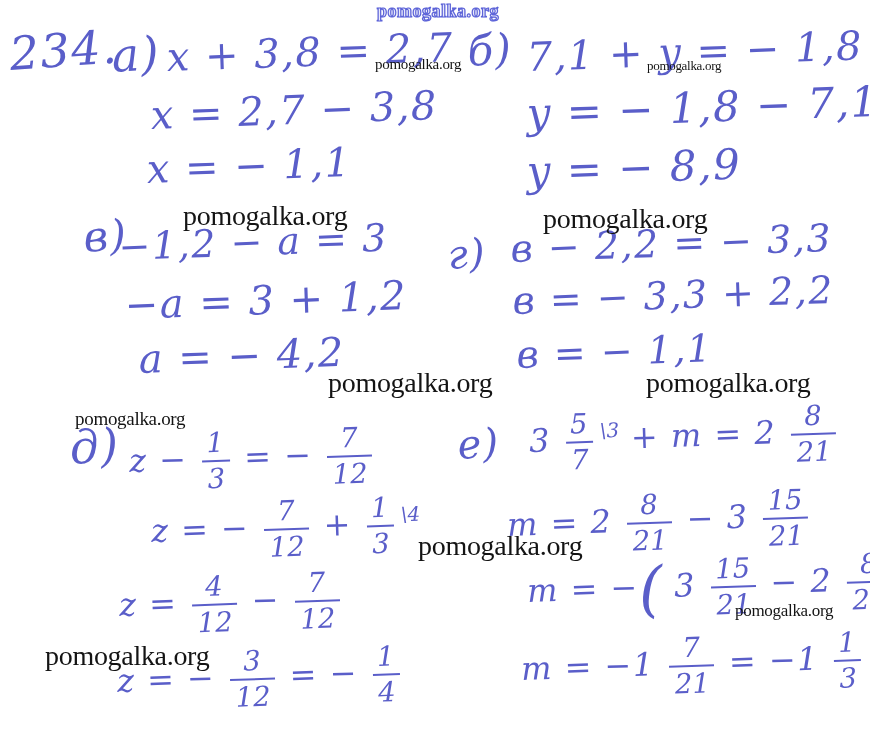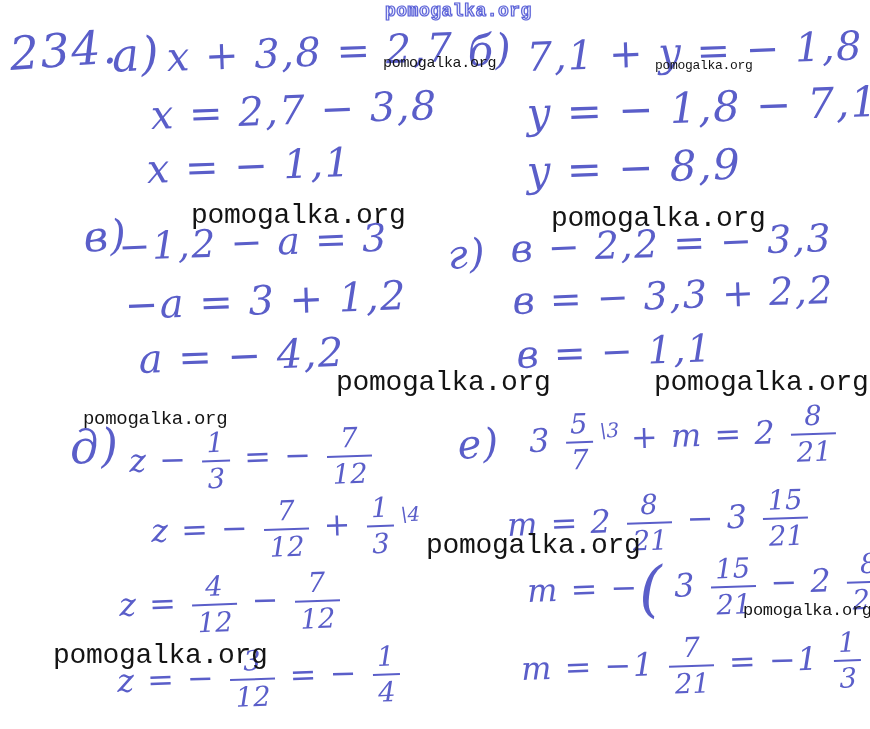--- a/index.html
+++ b/index.html
@@ -1,22 +1,22 @@
 <!DOCTYPE html>
 <html><head>
 <meta charset="utf-8">
 <style>
   html,body{margin:0;padding:0;background:#fff;}
   #page{
     position:relative;width:870px;height:729px;background:#ffffff;overflow:hidden;
   }
   
   .wm{
-    position:absolute;font-family:Liberation Mono, monospace;
-    color:#141414;white-space:nowrap;letter-spacing:-0.3px;line-height:1.1;margin-left:8px;
+    position:absolute;font-family:Liberation Serif, serif;
+    color:#141414;white-space:nowrap;letter-spacing:-0.3px;line-height:1.1;
   }
   .wm.outline{
     color:#e9eafb;font-weight:bold;letter-spacing:0.5px;
     -webkit-text-stroke:1.2px #5c63d8;text-shadow:0 0 1px #8a8fe0;
   }
   
   .hand{
     position:absolute;font-family:"DejaVu Serif",serif;font-style:italic;
     color:#5a5ec9;white-space:nowrap;line-height:1.05;
     transform:rotate(-2deg);transform-origin:left top;letter-spacing:1.5px;

